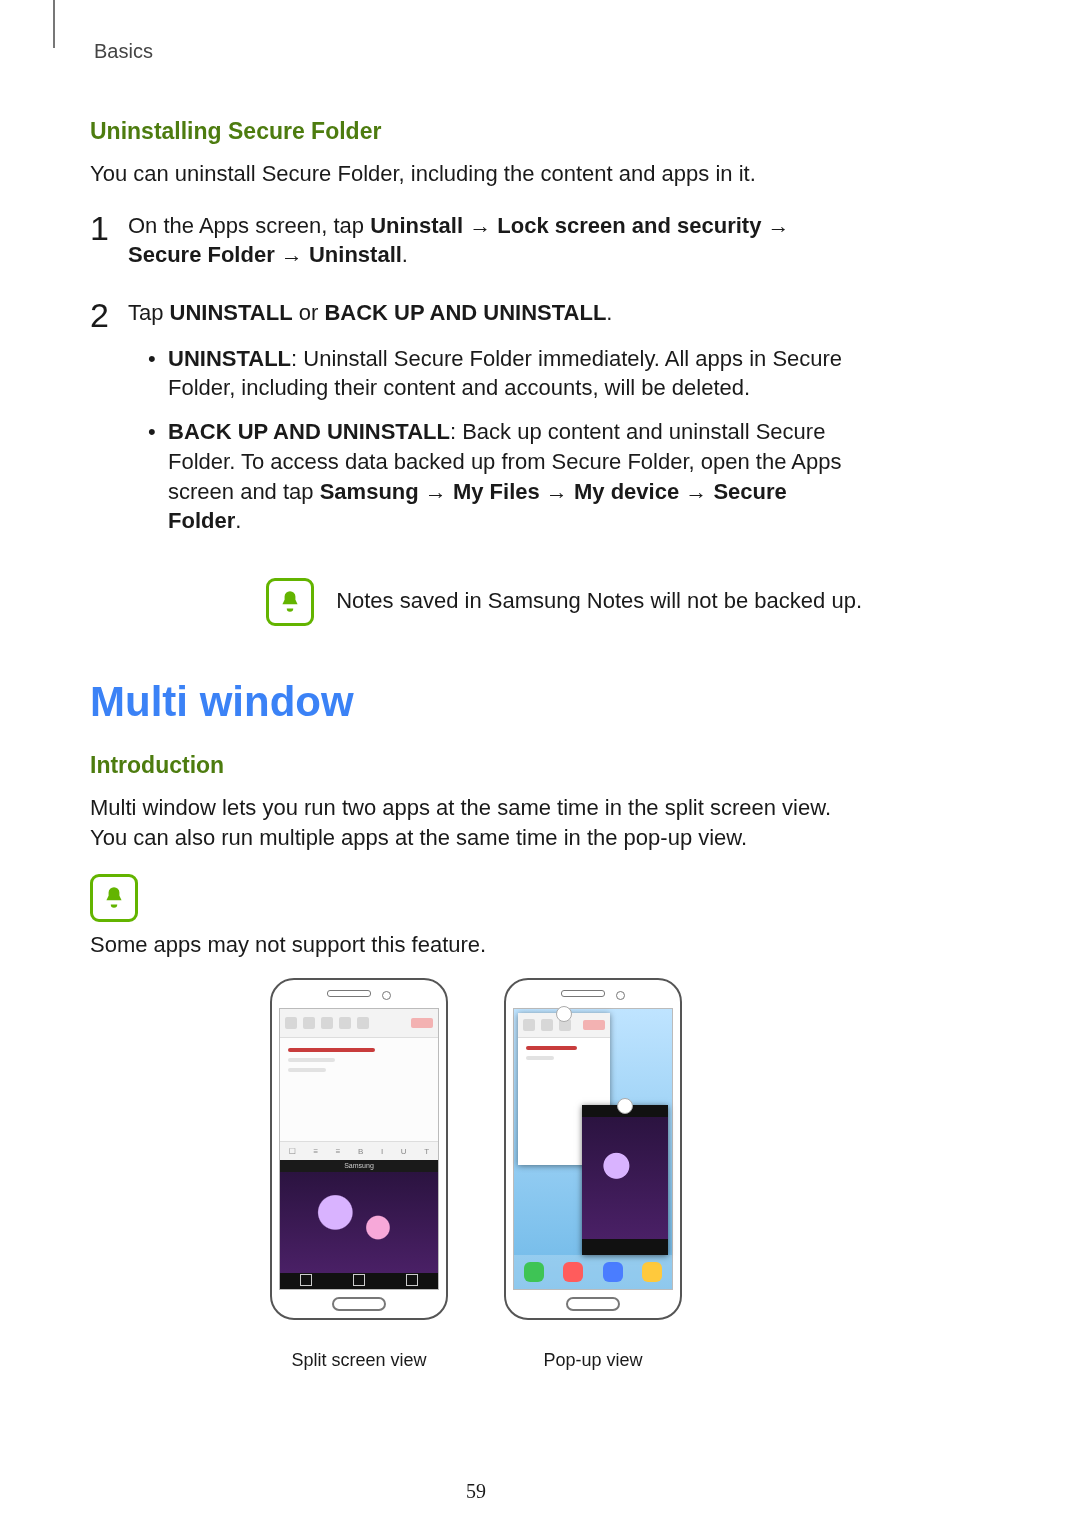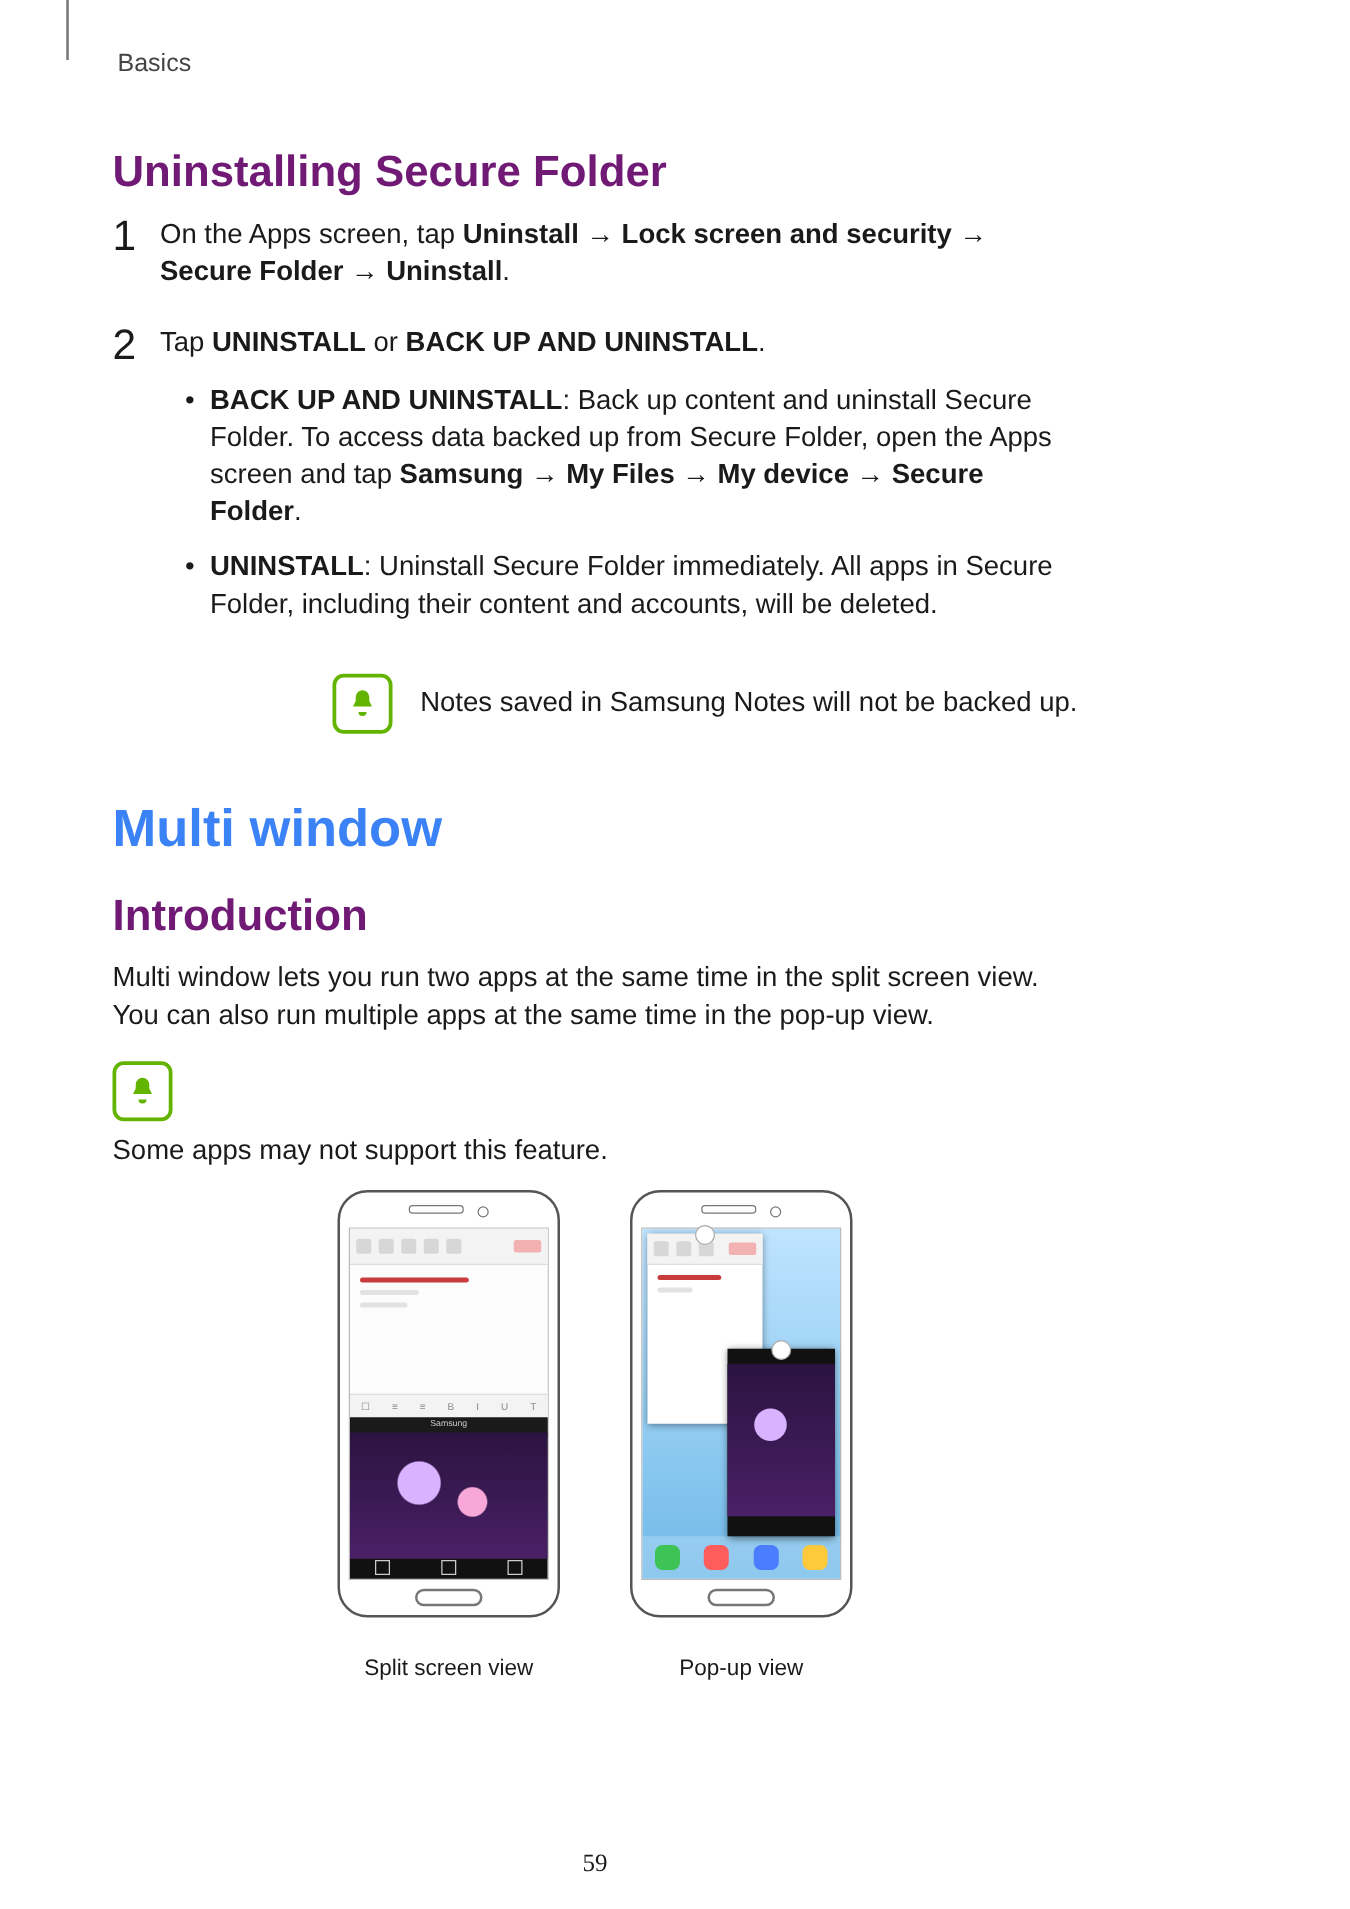--- a/index.html
+++ b/index.html
@@ -20,23 +20,23 @@
     left:53px; top:0;
     width:2px; height:48px;
     background:#777;
   }
   .section-header{
     font-size:20px;
     color:#444;
     margin:0 0 55px 4px;
   }
   h2.subheading{
-    font-size:35px;
+    font-size:23px;
     font-weight:700;
-    color:#701a75;
+    color:#4d7c0f;
     margin:0 0 14px 0;
   }
   p.body{
     font-size:22px;
     line-height:1.35;
     margin:0 0 22px 0;
   }
   
   .step{display:flex;margin-bottom:28px;}
   .step-num{
@@ -146,38 +146,39 @@
   }
 </style>
 </head>
 <body>
 
 <div class="page">
   <div class="vline"></div>
   <div class="section-header">Basics</div>
 
   <h2 class="subheading">Uninstalling Secure Folder</h2>
+  <p class="body">You can uninstall Secure Folder, including the content and apps in it.</p>
 
   <div class="step">
     <div class="step-num">1</div>
     <div class="step-body">
       <span>On the Apps screen, tap </span><span class="bold">Uninstall</span><span> → </span><span class="bold">Lock screen and security</span><span> → </span><span class="bold">Secure Folder</span><span> → </span><span class="bold">Uninstall</span><span>.</span>
     </div>
   </div>
 
   <div class="step">
     <div class="step-num">2</div>
     <div class="step-body">
       <span>Tap </span><span class="bold">UNINSTALL</span><span> or </span><span class="bold">BACK UP AND UNINSTALL</span><span>.</span>
       <ul class="sub">
         <li>
-          <span class="bold">BACK UP AND UNINSTALL</span><span>: Back up content and uninstall Secure Folder. To access data backed up from Secure Folder, open the Apps screen and tap </span><span class="bold">Samsung</span><span> → </span><span class="bold">My Files</span><span> → </span><span class="bold">My device</span><span> → </span><span class="bold">Secure Folder</span><span>.</span>
+          <span class="bold">UNINSTALL</span><span>: Uninstall Secure Folder immediately. All apps in Secure Folder, including their content and accounts, will be deleted.</span>
         </li>
         <li>
-          <span class="bold">UNINSTALL</span><span>: Uninstall Secure Folder immediately. All apps in Secure Folder, including their content and accounts, will be deleted.</span>
+          <span class="bold">BACK UP AND UNINSTALL</span><span>: Back up content and uninstall Secure Folder. To access data backed up from Secure Folder, open the Apps screen and tap </span><span class="bold">Samsung</span><span> → </span><span class="bold">My Files</span><span> → </span><span class="bold">My device</span><span> → </span><span class="bold">Secure Folder</span><span>.</span>
         </li>
       </ul>
     </div>
   </div>
 
   <div class="note">
     <div class="note-icon">
       <svg viewBox="0 0 24 24">
           <path d="M12 2a5 5 0 0 0-5 5v3l-2 4h14l-2-4V7a5 5 0 0 0-5-5zm0 19a3 3 0 0 0 3-3H9a3 3 0 0 0 3 3z"></path>
         </svg>

